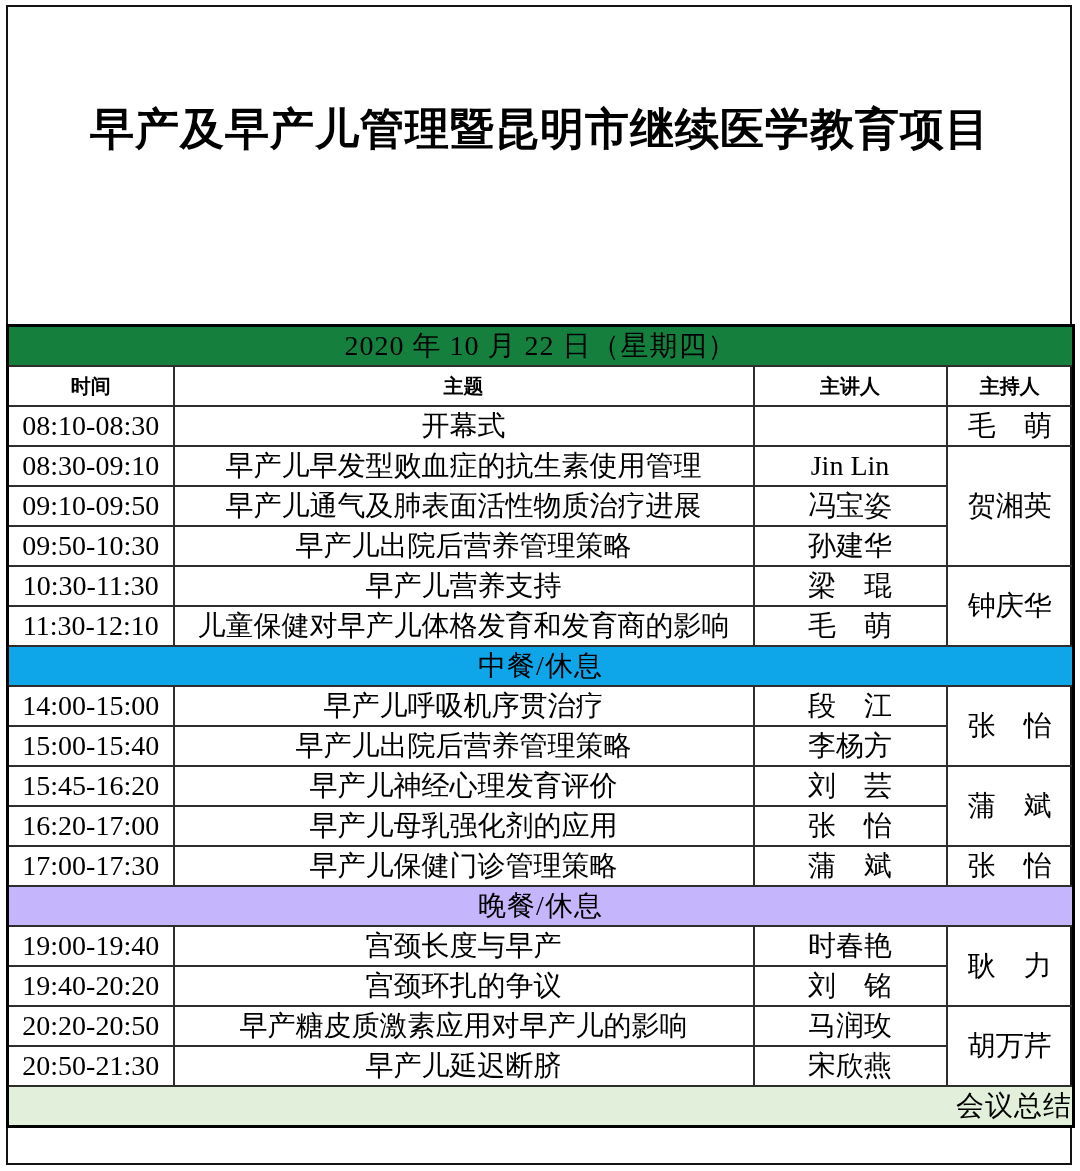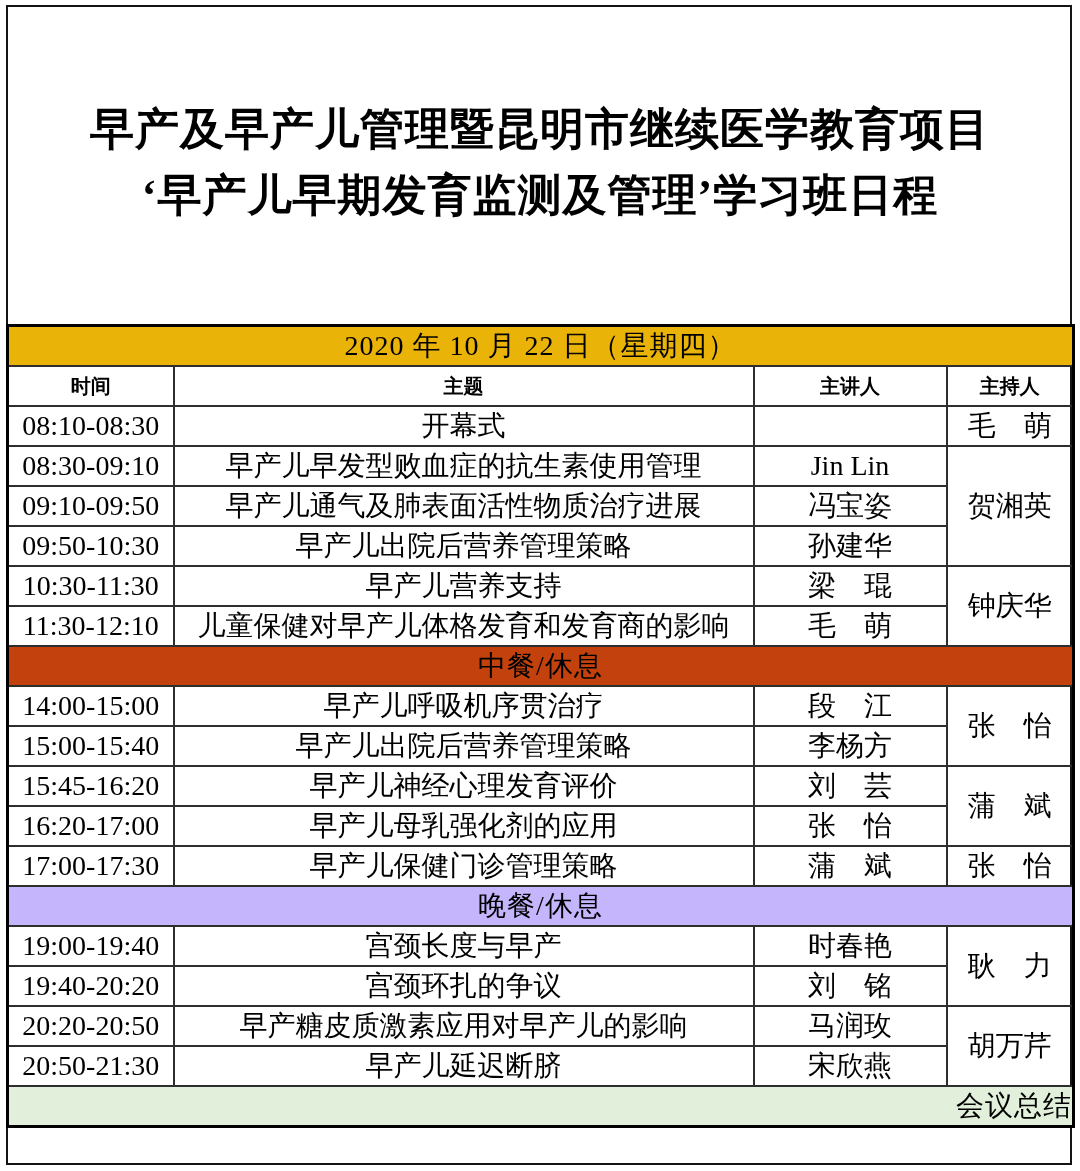--- a/index.html
+++ b/index.html
@@ -57,33 +57,32 @@
   .band-cell   { font-size: 30px; letter-spacing: 1px; }
 </style>
 </head>
 <body>
 
 <div class="page">
   <div class="page-frame"></div>
 
   <div class="doc-title">
     <div>早产及早产儿管理暨昆明市继续医学教育项目</div>
-    <div>‘早产儿早期发育监测及管理’学习班日程</div>
   </div>
 
   <table class="schedule">
     <colgroup>
       <col style="width:166px">
       <col style="width:580px">
       <col style="width:193px">
       <col style="width:127px">
     </colgroup>
     <tbody>
         <tr class="date-row">
-          <td class="date-cell" colspan="4" style="background: #eab308;">2020 年 10 月 22 日（星期四）</td>
+          <td class="date-cell" colspan="4" style="background: #15803d;">2020 年 10 月 22 日（星期四）</td>
         </tr>
         <tr class="head-row">
           <th class="head-cell">时间</th>
           <th class="head-cell">主题</th>
           <th class="head-cell">主讲人</th>
           <th class="head-cell">主持人</th>
         </tr>
         <tr class="session-0">
           <td class="time-cell">08:10-08:30</td>
           <td class="topic-cell">开幕式</td>
@@ -111,21 +110,21 @@
           <td class="topic-cell">早产儿营养支持</td>
           <td class="speaker-cell">梁　琨</td>
           <td class="moderator-cell" rowspan="2">钟庆华</td>
         </tr>
         <tr class="session-5">
           <td class="time-cell">11:30-12:10</td>
           <td class="topic-cell">儿童保健对早产儿体格发育和发育商的影响</td>
           <td class="speaker-cell">毛　萌</td>
         </tr>
         <tr>
-          <td class="band-cell" colspan="4" style="background: #c2410c;">中餐/休息</td>
+          <td class="band-cell" colspan="4" style="background: #0ea5e9;">中餐/休息</td>
         </tr>
         <tr class="session-7">
           <td class="time-cell">14:00-15:00</td>
           <td class="topic-cell">早产儿呼吸机序贯治疗</td>
           <td class="speaker-cell">段　江</td>
           <td class="moderator-cell" rowspan="2">张　怡</td>
         </tr>
         <tr class="session-8">
           <td class="time-cell">15:00-15:40</td>
           <td class="topic-cell">早产儿出院后营养管理策略</td>

